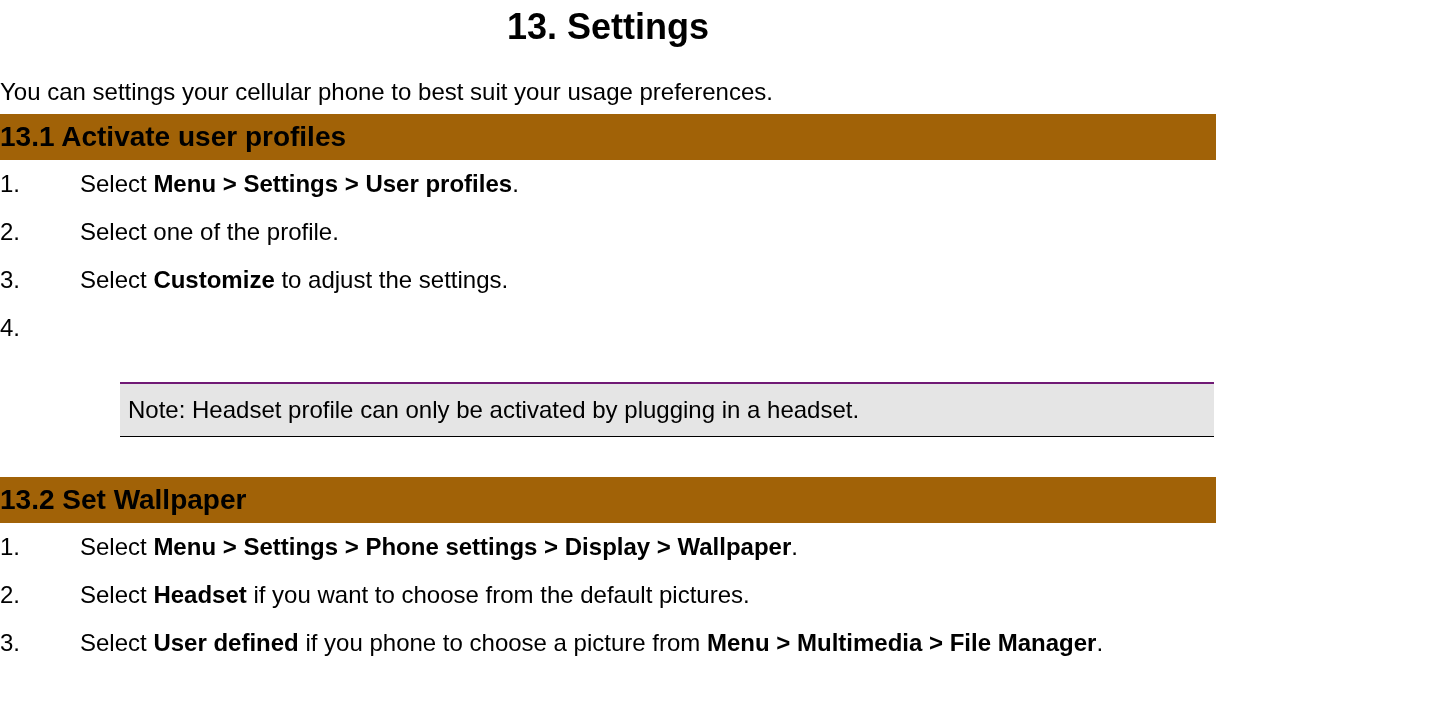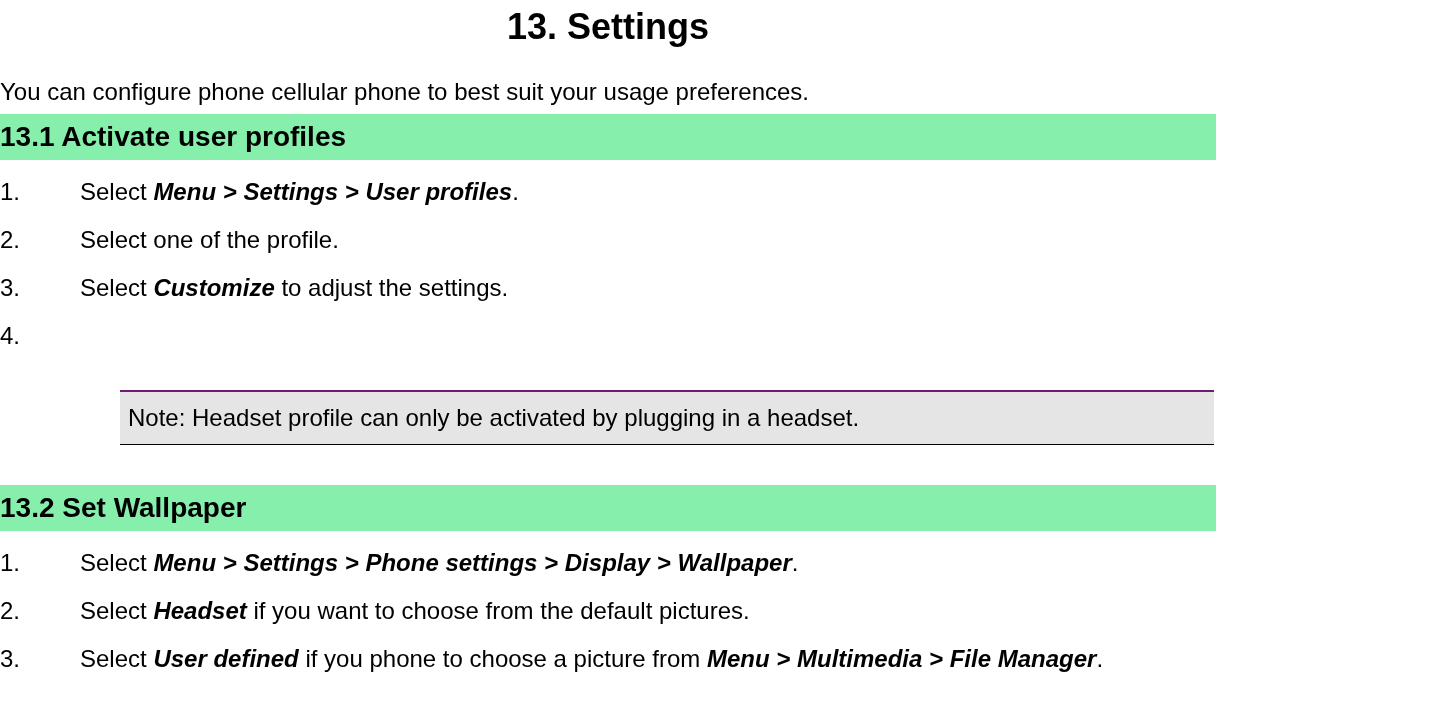--- a/index.html
+++ b/index.html
@@ -26,65 +26,63 @@
       margin-top: 0;
     }
     .intro-text {
       font-size: 24px;
       margin-bottom: 4px;
       padding-left: 0;
     }
     h2 {
       font-size: 28px;
       font-weight: bold;
-      background-color: #86efac;
+      background-color: #a16207;
       padding: 2px 0;
-      margin-bottom: 8px;
     }
     .numbered-list {
       list-style: none;
       padding: 0;
       margin: 0 0 20px 0;
     }
     .numbered-list li {
       font-size: 24px;
       padding: 6px 0;
       display: flex;
     }
     .numbered-list .num {
       width: 80px;
       flex-shrink: 0;
     }
     .numbered-list .content {
       flex: 1;
     }
     .bold {
       font-weight: bold;
-      font-style: italic;
     }
     .note-box {
       margin-left: 120px;
       margin-right: 2px;
       margin-top: 30px;
       margin-bottom: 40px;
       background-color: #e5e5e5;
       border-top: 2px solid #701a75;
       border-bottom: 1px solid #000;
       padding: 8px 8px;
       font-size: 24px;
     }
   </style>
 </head>
 <body>
 
 <div class="page">
 
   <h1>13. Settings</h1>
 
-  <p class="intro-text">You can configure phone cellular phone to best suit your usage preferences.</p>
+  <p class="intro-text">You can settings your cellular phone to best suit your usage preferences.</p>
 
   <h2>
     <span>13.1</span><span> </span><span>Activate user profiles</span>
   </h2>
 
   <ol class="numbered-list">
     <li>
       <span class="num">1.</span>
       <span class="content"><span>Select </span><span class="bold">Menu &gt; Settings &gt; User profiles</span><span>.</span></span>
     </li>

